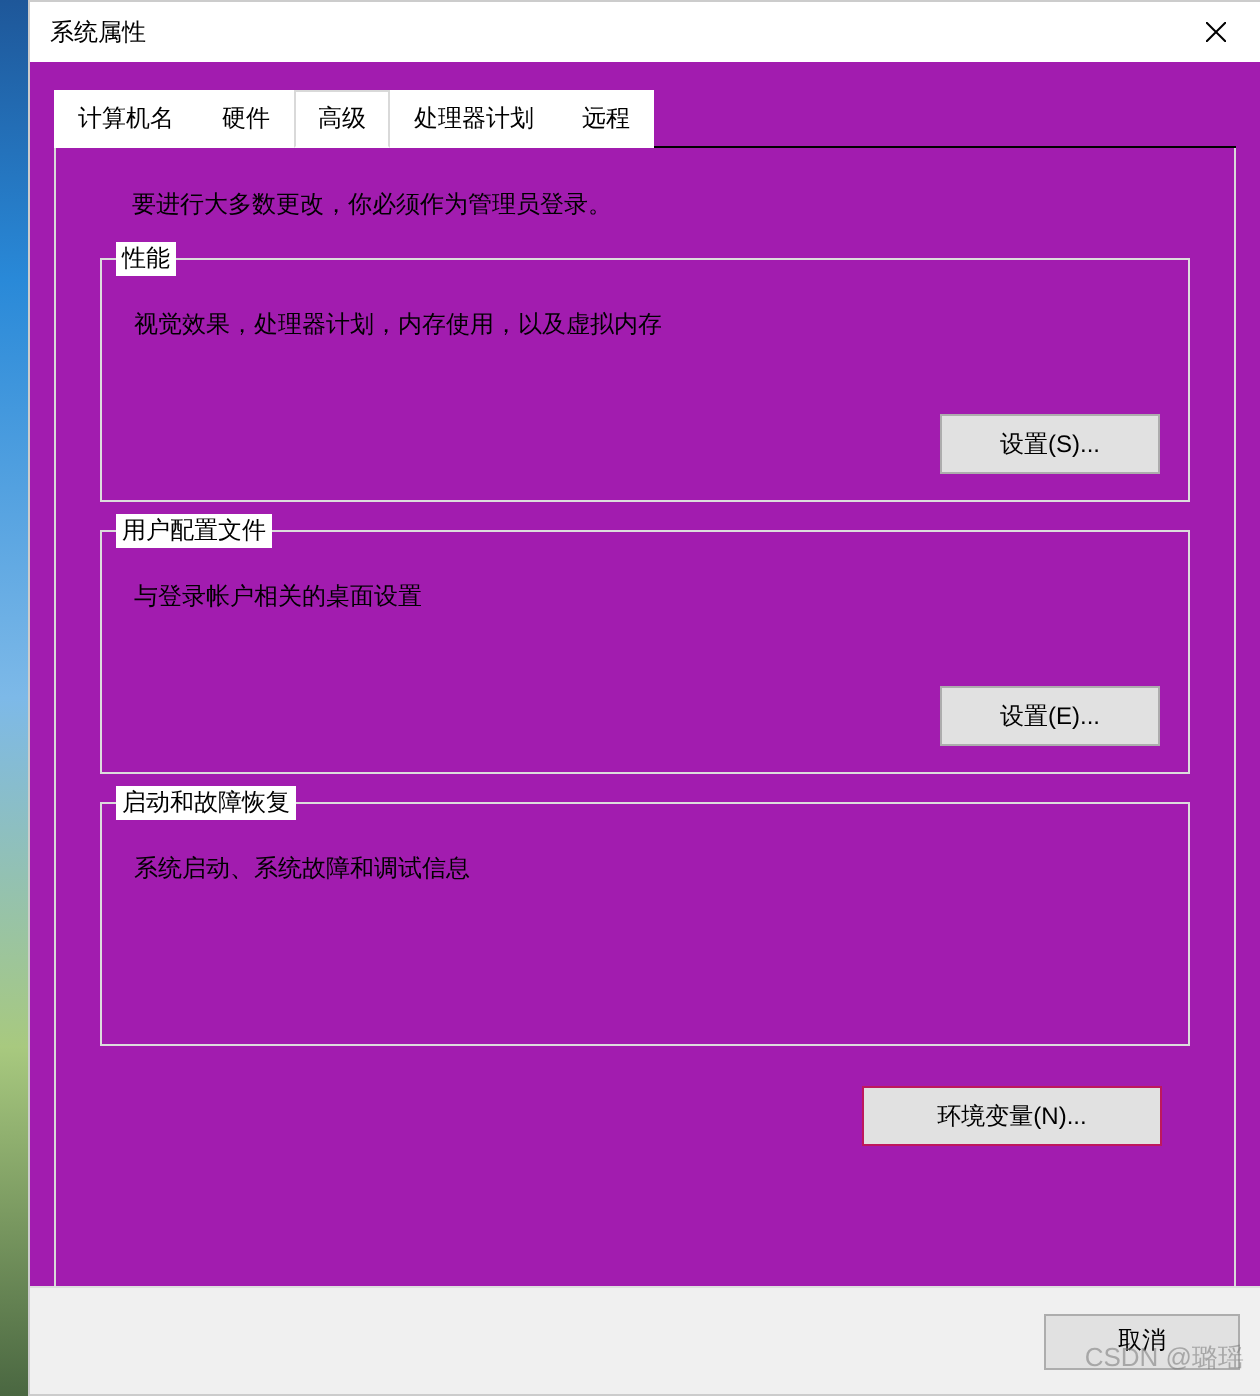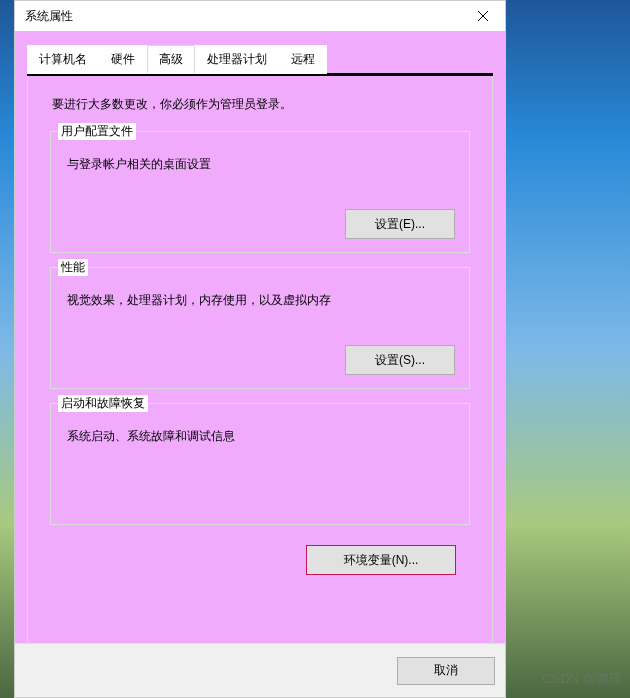--- a/index.html
+++ b/index.html
@@ -8,23 +8,23 @@
       font-size: 12px;
       background: linear-gradient(180deg, #1e5799 0%, #2989d8 20%, #7db9e8 50%, #a8c97f 75%, #4a6741 100%);
       width: 630px;
       height: 698px;
       overflow: hidden;
     }
     .window {
       position: absolute;
       left: 14px;
       top: 0;
-      width: 492px;
+      width: 617px;
       height: 698px;
-      background: #f0abfc;
+      background: #a21caf;
       border: 1px solid #cccccc;
     }
     .titlebar {
       height: 30px;
       display: flex;
       align-items: center;
       justify-content: space-between;
       padding: 0 0 0 10px;
       background: #ffffff;
     }
@@ -39,21 +39,21 @@
       align-items: center;
       justify-content: center;
       cursor: pointer;
     }
     .close-btn svg { width: 10px; height: 10px; }
     .tabs-wrap {
       padding: 14px 12px 0 12px;
     }
     .tab-row {
       display: flex;
-      border-bottom: 3px solid #000000;
+      border-bottom: 1px solid #000000;
       position: relative;
     }
     .tab {
       padding: 5px 11px 5px 11px;
       background: #ffffff;
       border: 1px solid transparent;
       border-bottom: none;
       cursor: pointer;
       position: relative;
       font-size: 12px;
@@ -68,21 +68,21 @@
     }
     .tab-content {
       border: 1px solid #d9d9d9;
       border-top: none;
       padding: 20px 22px 24px 22px;
       height: 582px;
       position: relative;
     }
     .admin-note {
       font-size: 12px;
-      margin: 0 0 18px 2px;
+      margin: 0 0 18px 16px;
       color: #000;
     }
     .groupbox {
       border: 1px solid #dcdcdc;
       position: relative;
       margin-bottom: 14px;
       padding: 20px 14px 14px 14px;
     }
     .groupbox .legend {
       position: absolute;
@@ -175,36 +175,36 @@
       <div class="tab">计算机名</div>
       <div class="tab">硬件</div>
       <div class="tab active">高级</div>
       <div class="tab">处理器计划</div>
       <div class="tab">远程</div>
     </div>
 
     <div class="tab-content">
       <div class="admin-note">要进行大多数更改，你必须作为管理员登录。</div>
 
+      <div class="groupbox gb-perf">
+        <span class="legend">性能</span>
+        <div class="group-desc">视觉效果，处理器计划，内存使用，以及虚拟内存</div>
+        <div class="btn-row">
+          <button class="btn">设置(S)...</button>
+        </div>
+      </div>
+
       <div class="groupbox gb-user">
         <span class="legend">用户配置文件</span>
         <div class="group-desc">与登录帐户相关的桌面设置</div>
         <div class="btn-row">
           <button class="btn">设置(E)...</button>
         </div>
       </div>
 
-      <div class="groupbox gb-perf">
-        <span class="legend">性能</span>
-        <div class="group-desc">视觉效果，处理器计划，内存使用，以及虚拟内存</div>
-        <div class="btn-row">
-          <button class="btn">设置(S)...</button>
-        </div>
-      </div>
-
       <div class="groupbox gb-start">
         <span class="legend">启动和故障恢复</span>
         <div class="group-desc">系统启动、系统故障和调试信息</div>
       </div>
 
       <div class="env-row">
         <button class="btn focus" style="min-width:150px">环境变量(N)...</button>
       </div>
     </div>
   </div>

